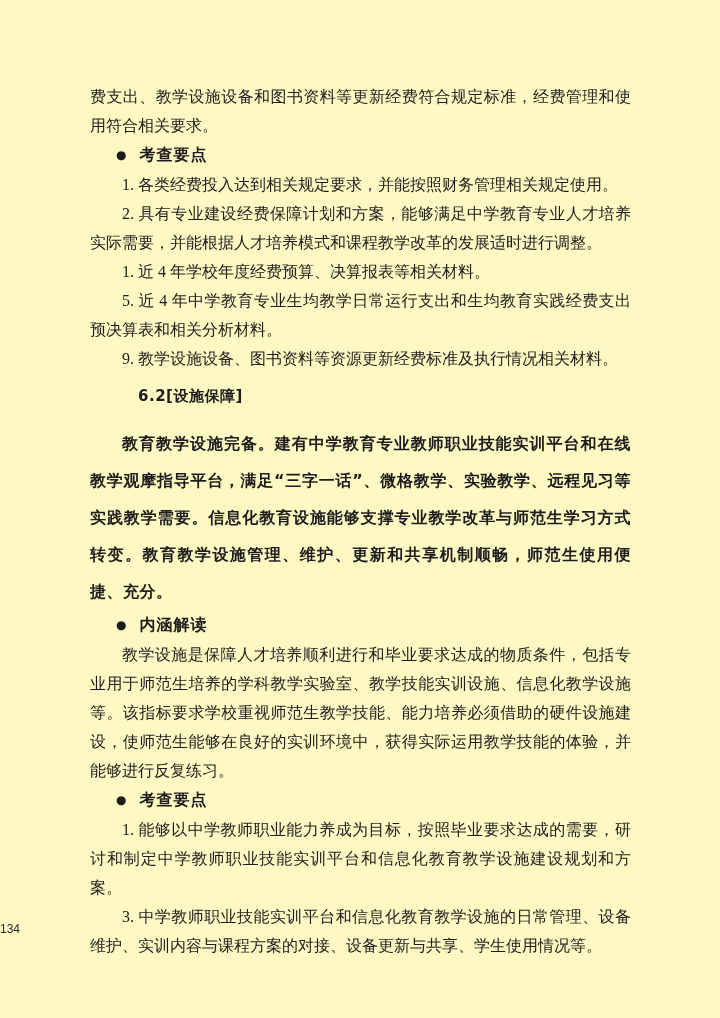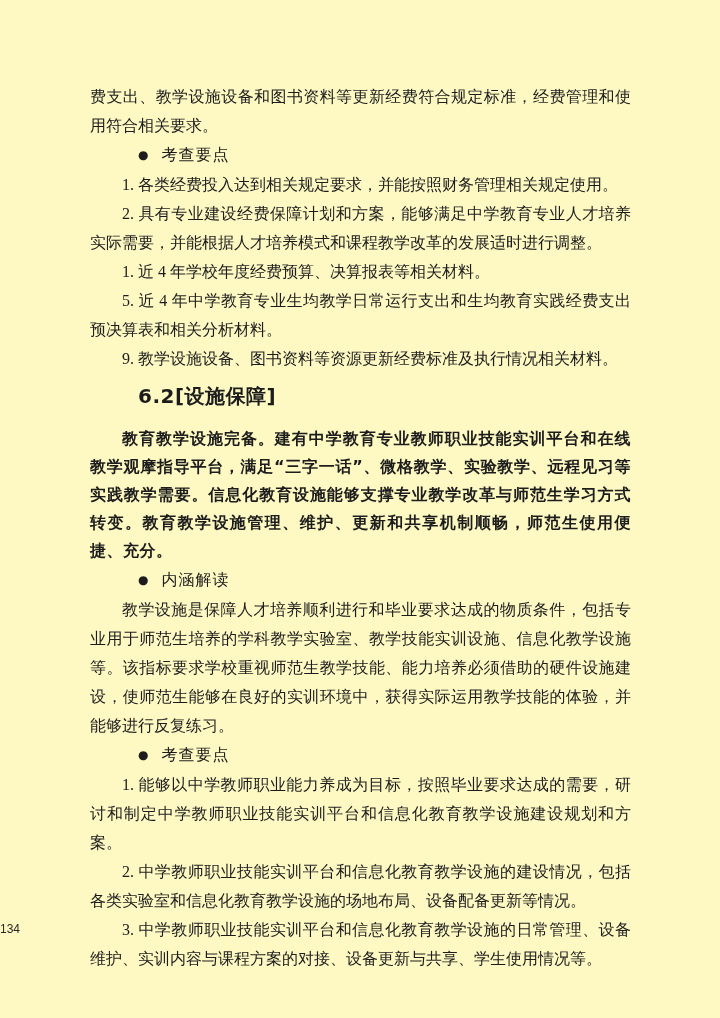--- a/index.html
+++ b/index.html
@@ -17,46 +17,46 @@
     left: 90px;
     top: 82px;
     width: 541px;
     font-size: 16px;
     line-height: 29px;
     text-align: justify;
   }
   .para { margin: 0; }
   .indent { text-indent: 2em; }
   .bullet-line {
-    margin: 0 0 0 48px;
-    font-weight: normal;
+    margin: 0 0 0 26px;
+    font-weight: bold;
     font-family: "DejaVu Sans", sans-serif;
     line-height: 29px;
     text-align: left;
   }
   .bullet-glyph {
     display: inline-block;
     font-size: 12px;
     margin-right: 13px;
     vertical-align: 1px;
   }
   .bullet-label { letter-spacing: 1px; font-size: 16px; }
   .heading-62 {
     margin: 10px 0 16px 48px;
-    font-size: 20px;
+    font-size: 15px;
     font-weight: bold;
     font-family: "DejaVu Sans", sans-serif;
     line-height: 26px;
     text-align: left;
     letter-spacing: 0.5px;
   }
   .summary {
     font-weight: bold;
     font-family: "DejaVu Sans", sans-serif;
-    line-height: 28px;
+    line-height: 37px;
     text-indent: 2em;
     letter-spacing: 0.5px;
   }
   .page-number {
     position: absolute;
     left: 0;
     right: 0;
     top: 922px;
     text-align: left;
     font-size: 12px;
@@ -92,19 +92,18 @@
       <span class="bullet-glyph">●</span><span class="bullet-label">内涵解读</span>
     </div>
 
     <p class="para indent">教学设施是保障人才培养顺利进行和毕业要求达成的物质条件，包括专业用于师范生培养的学科教学实验室、教学技能实训设施、信息化教学设施等。该指标要求学校重视师范生教学技能、能力培养必须借助的硬件设施建设，使师范生能够在良好的实训环境中，获得实际运用教学技能的体验，并能够进行反复练习。</p>
 
     <div class="bullet-line">
       <span class="bullet-glyph">●</span><span class="bullet-label">考查要点</span>
     </div>
 
     <p class="para indent">1. 能够以中学教师职业能力养成为目标，按照毕业要求达成的需要，研讨和制定中学教师职业技能实训平台和信息化教育教学设施建设规划和方案。</p>
-    <p class="para indent">2. 中学教师职业技能实训平台和信息化教育教学设施的建设情况，包括各类实验室和信息化教育教学设施的场地布局、设备配备更新等情况。</p>
     <p class="para indent">3. 中学教师职业技能实训平台和信息化教育教学设施的日常管理、设备维护、实训内容与课程方案的对接、设备更新与共享、学生使用情况等。</p>
 
   </div>
 
   <div class="page-number">134</div>
 </div>
 
 </body></html>

